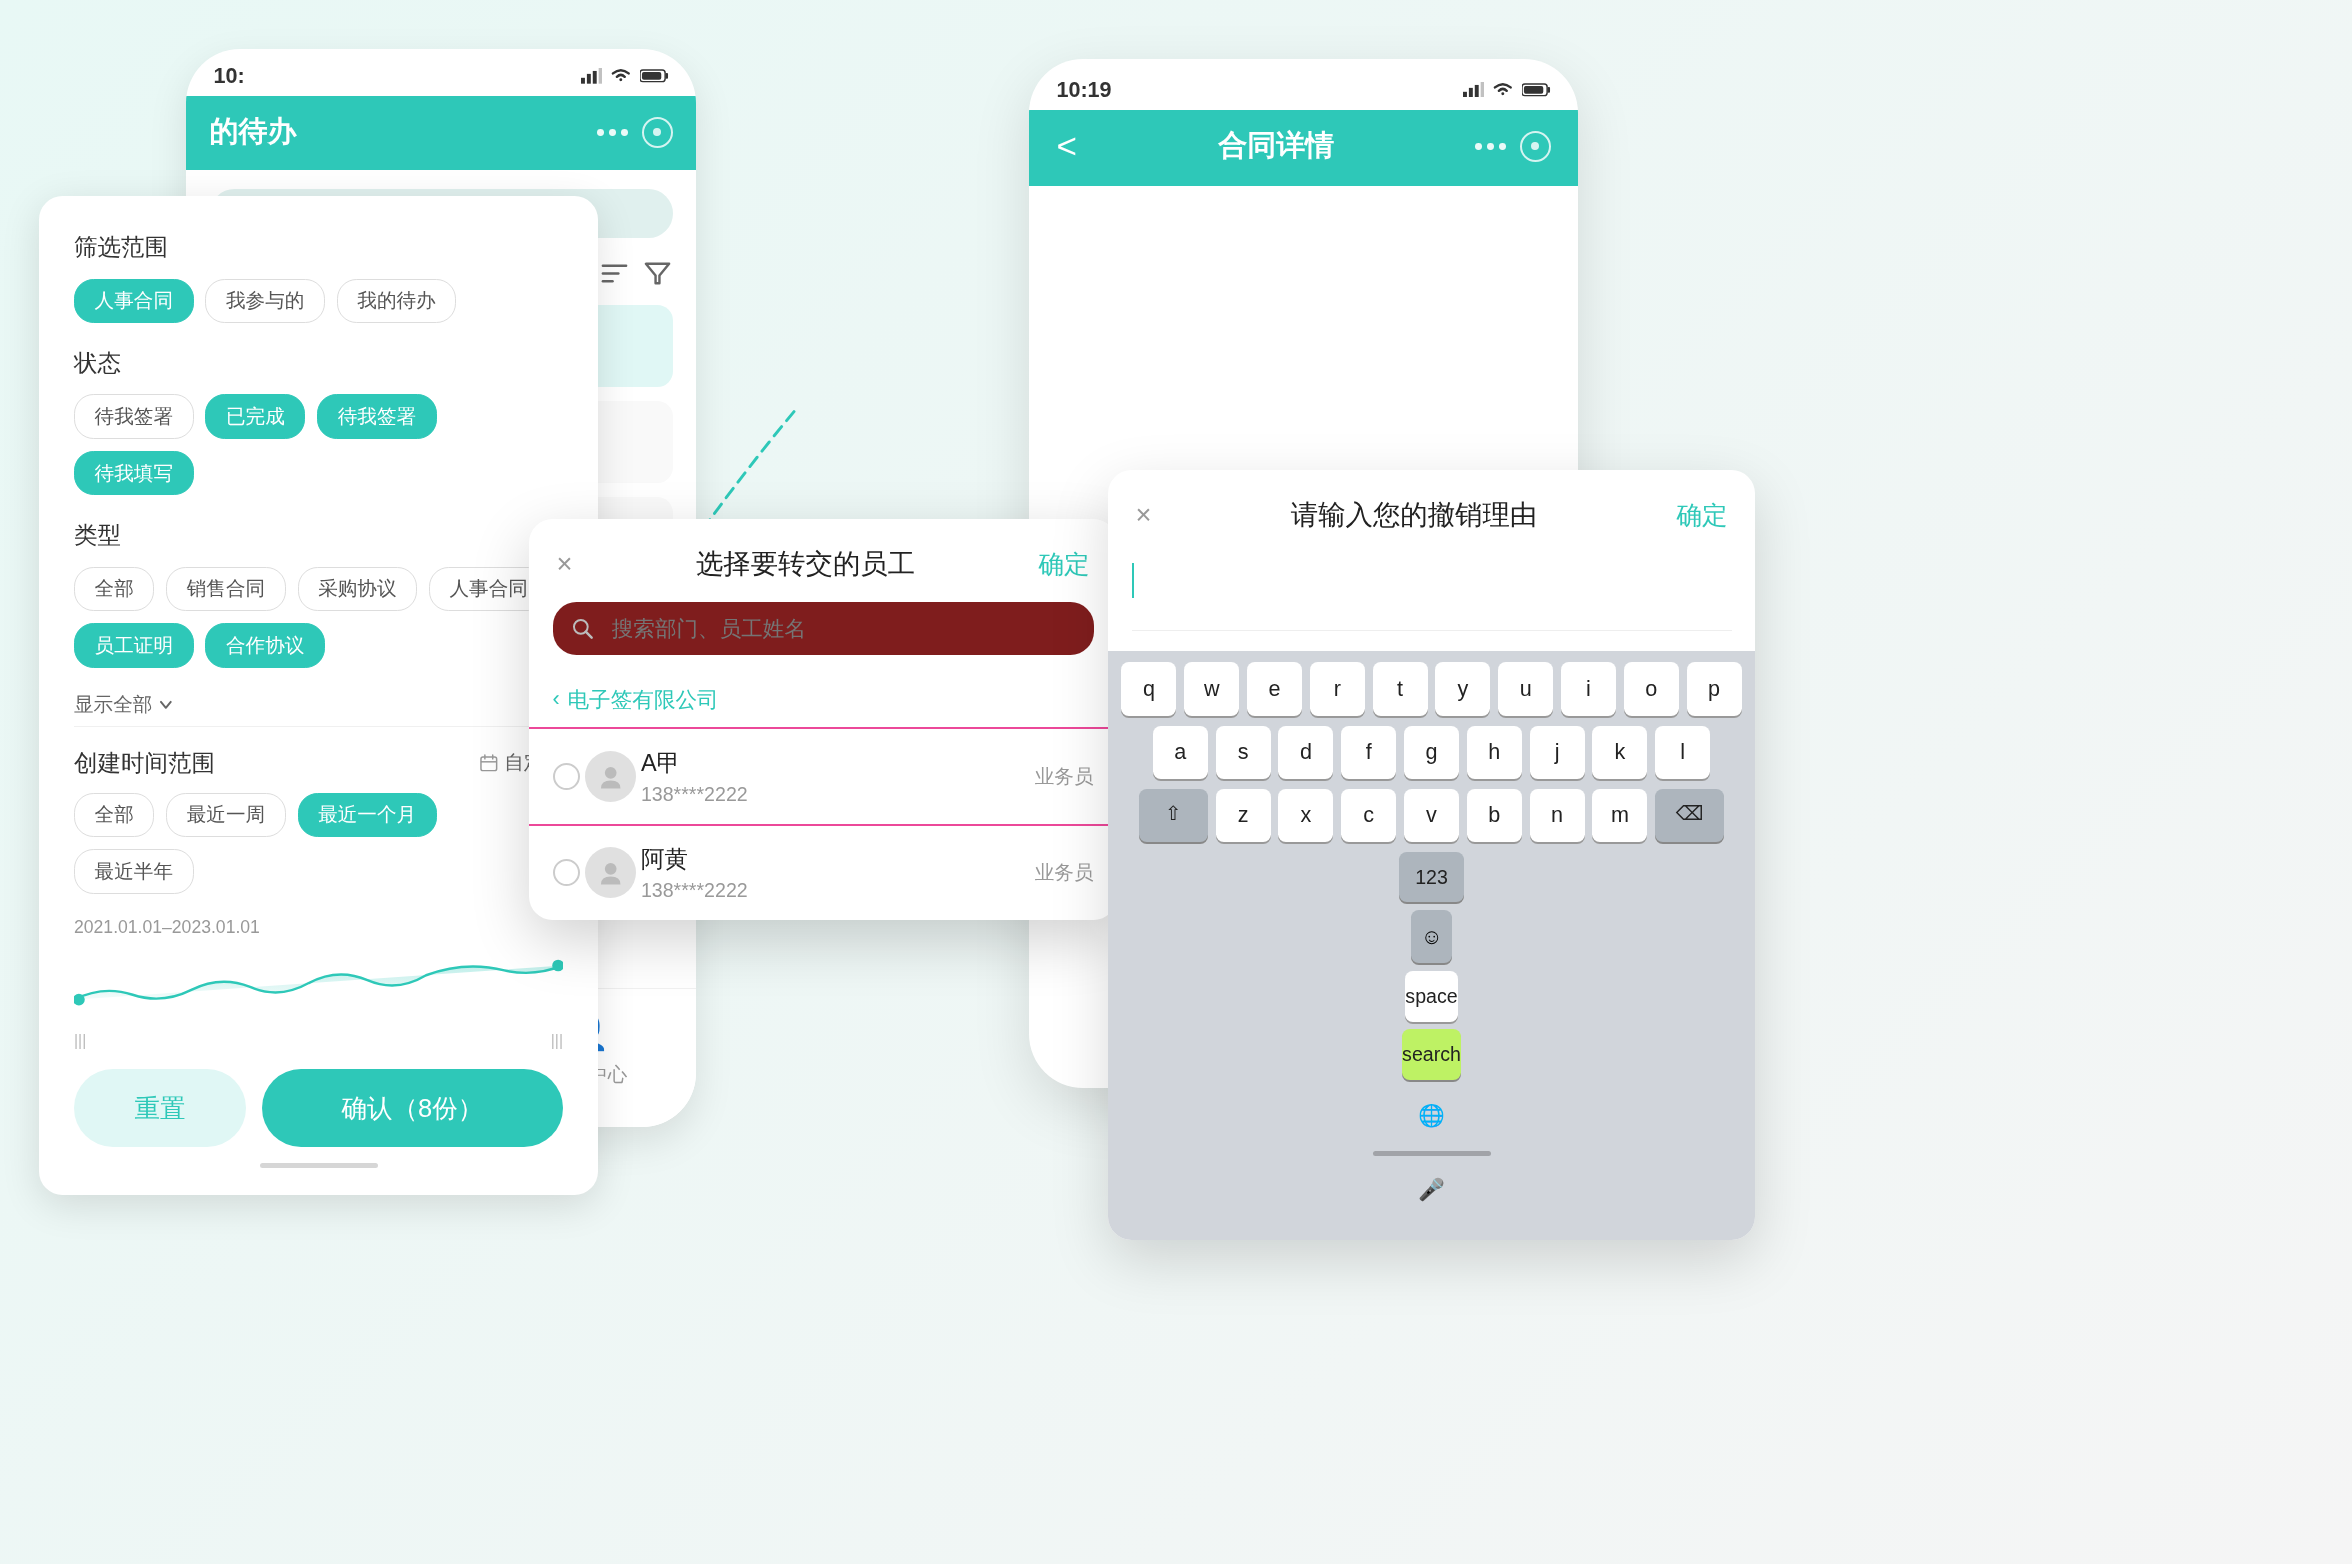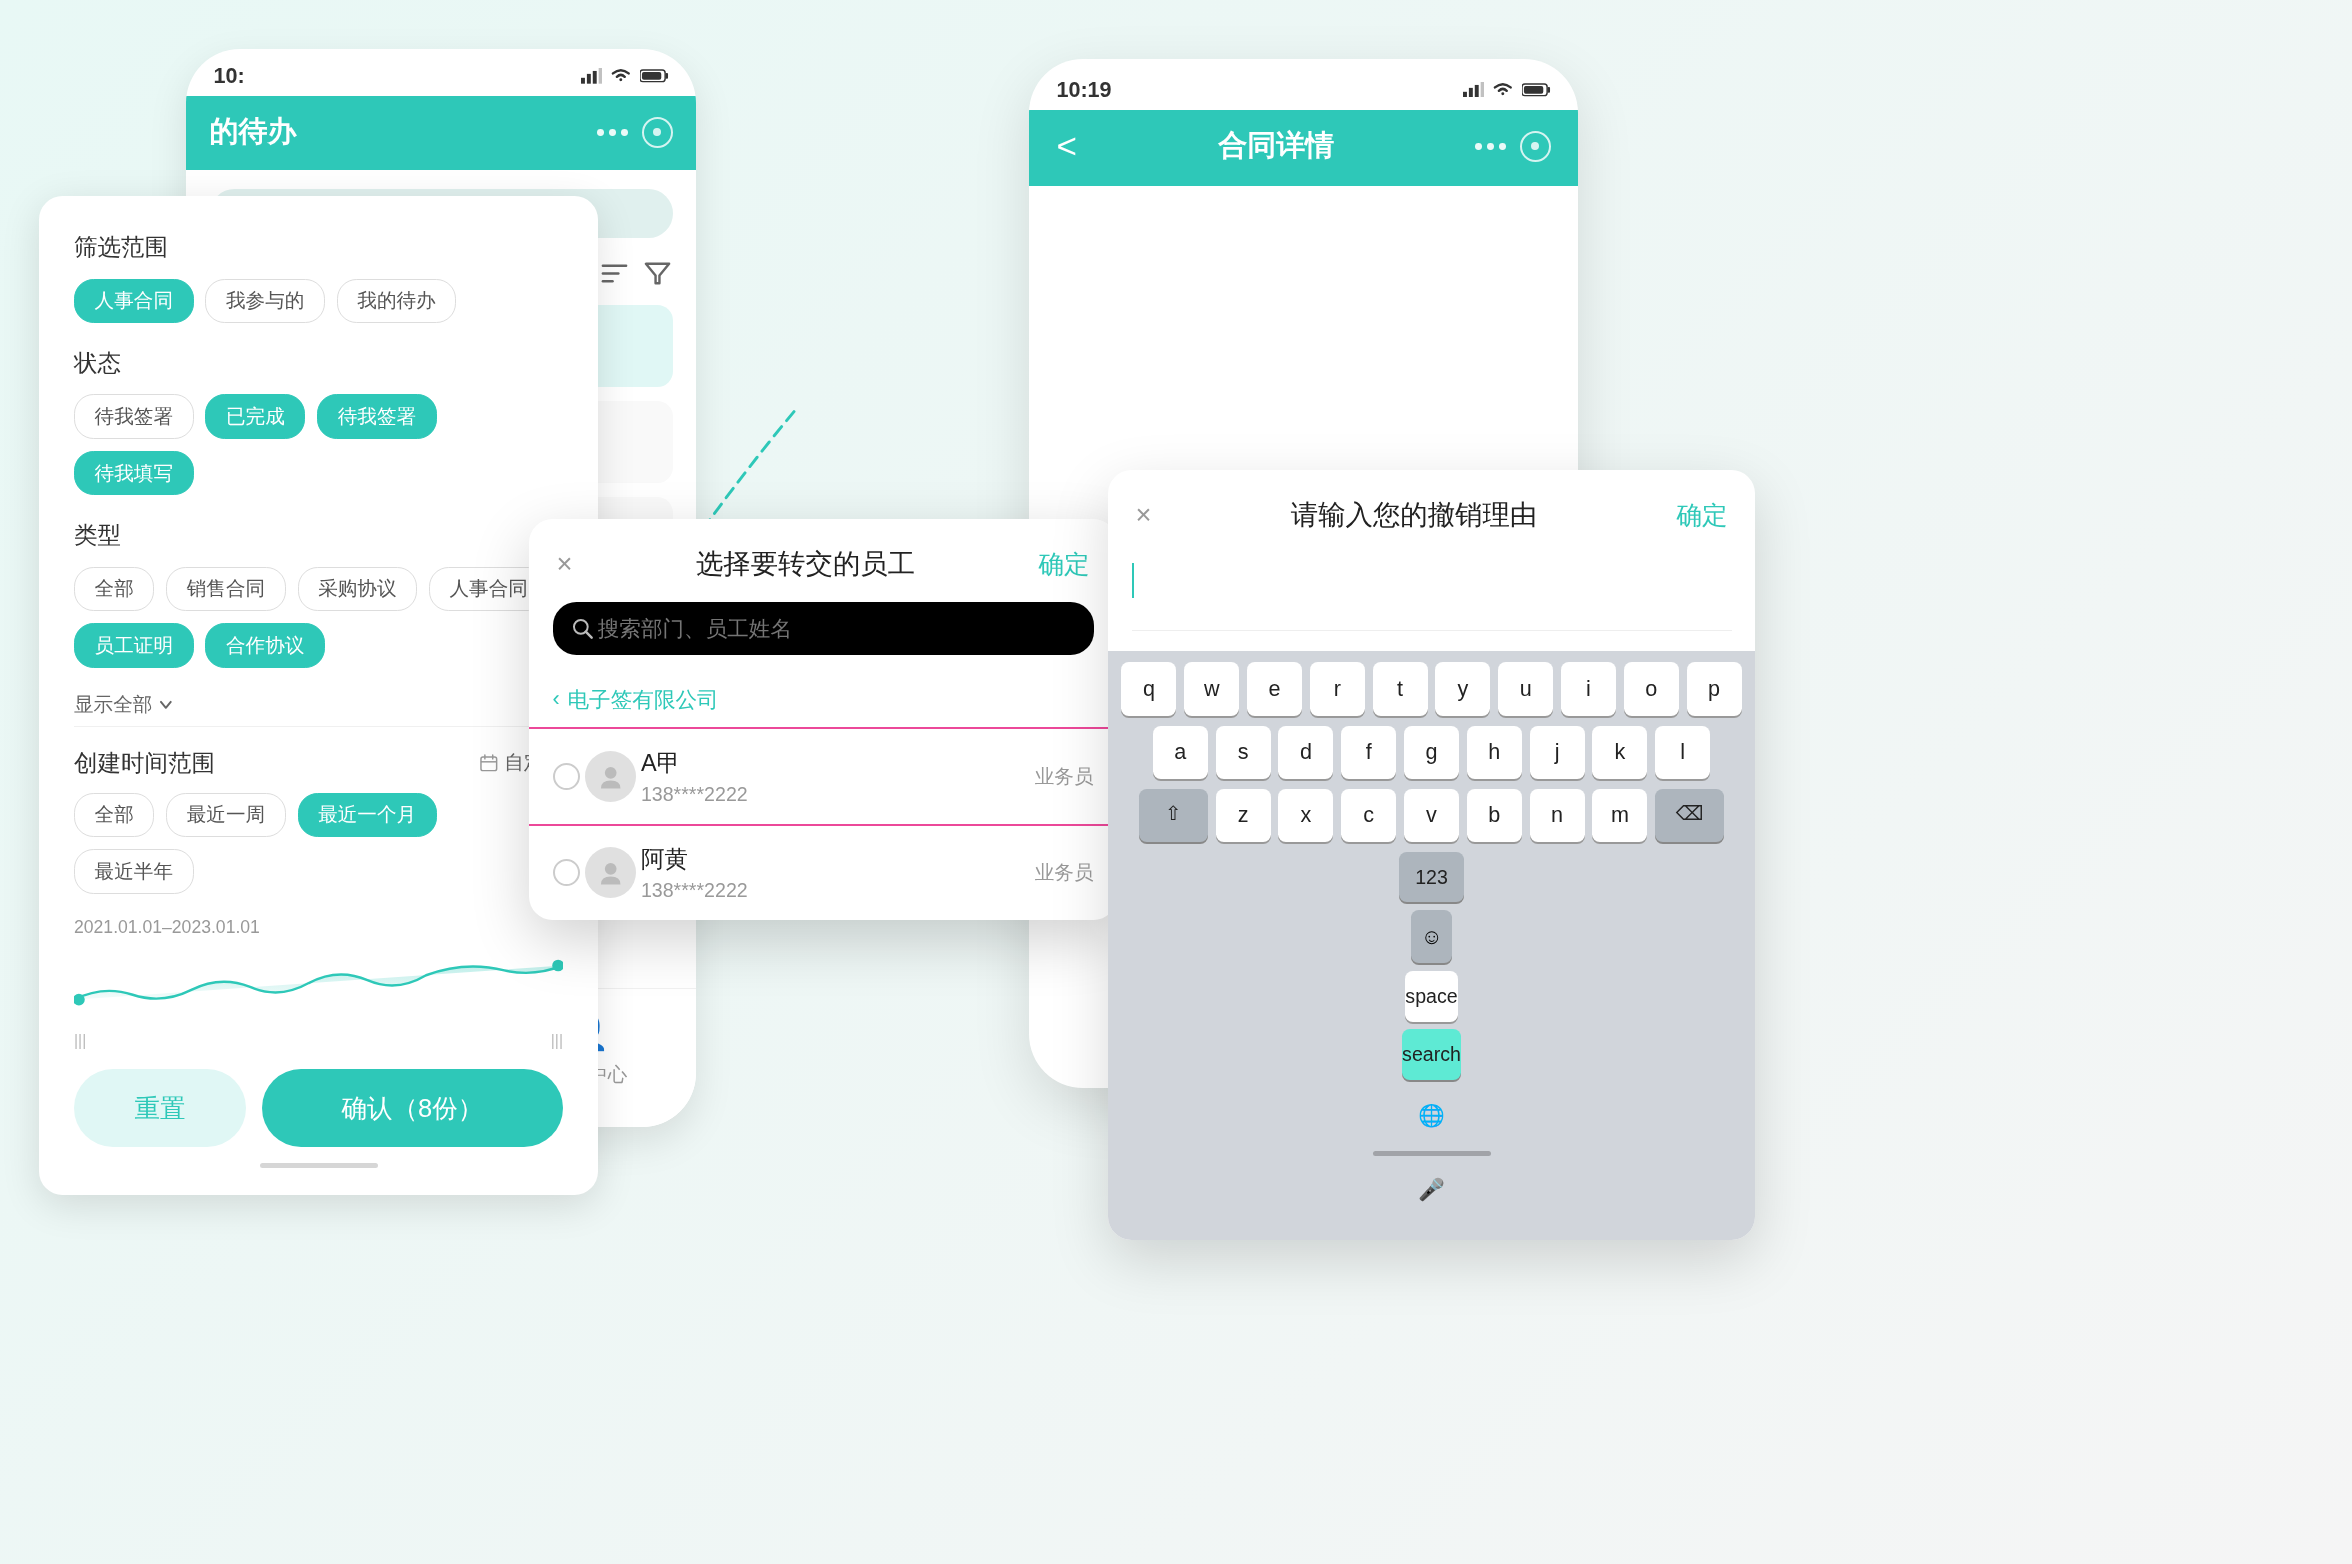--- a/index.html
+++ b/index.html
@@ -241,26 +241,26 @@
 
     .modal-confirm {
       font-size: 25.5px;
       color: #2ec8b8;
       cursor: pointer;
       font-weight: 500;
     }
 
     .search-bar {
       margin: 0 23.5px 15.7px;
-      background: #000000;
+      background: #7f1d1d;
       border-radius: 23.5px;
       padding: 13.7px 19.6px;
       display: flex;
       align-items: center;
-      gap: 4px;
+      gap: 18px;
     }
 
     .search-bar-input {
       background: transparent;
       border: none;
       outline: none;
       font-size: 21.6px;
       color: #999;
       flex: 1;
     }
@@ -413,21 +413,21 @@
       padding: 13.7px 0;
       text-align: center;
       font-size: 19.6px;
       color: #222;
       cursor: pointer;
       box-shadow: 0 2px 0 #999;
     }
 
     .key-search {
       flex: 2;
-      background: #5eead4;
+      background: #bef264;
       border-radius: 7.8px;
       padding: 13.7px 0;
       text-align: center;
       font-size: 19.6px;
       color: #222;
       cursor: pointer;
       box-shadow: 0 2px 0 #888;
       max-width: 98px;
     }
 

